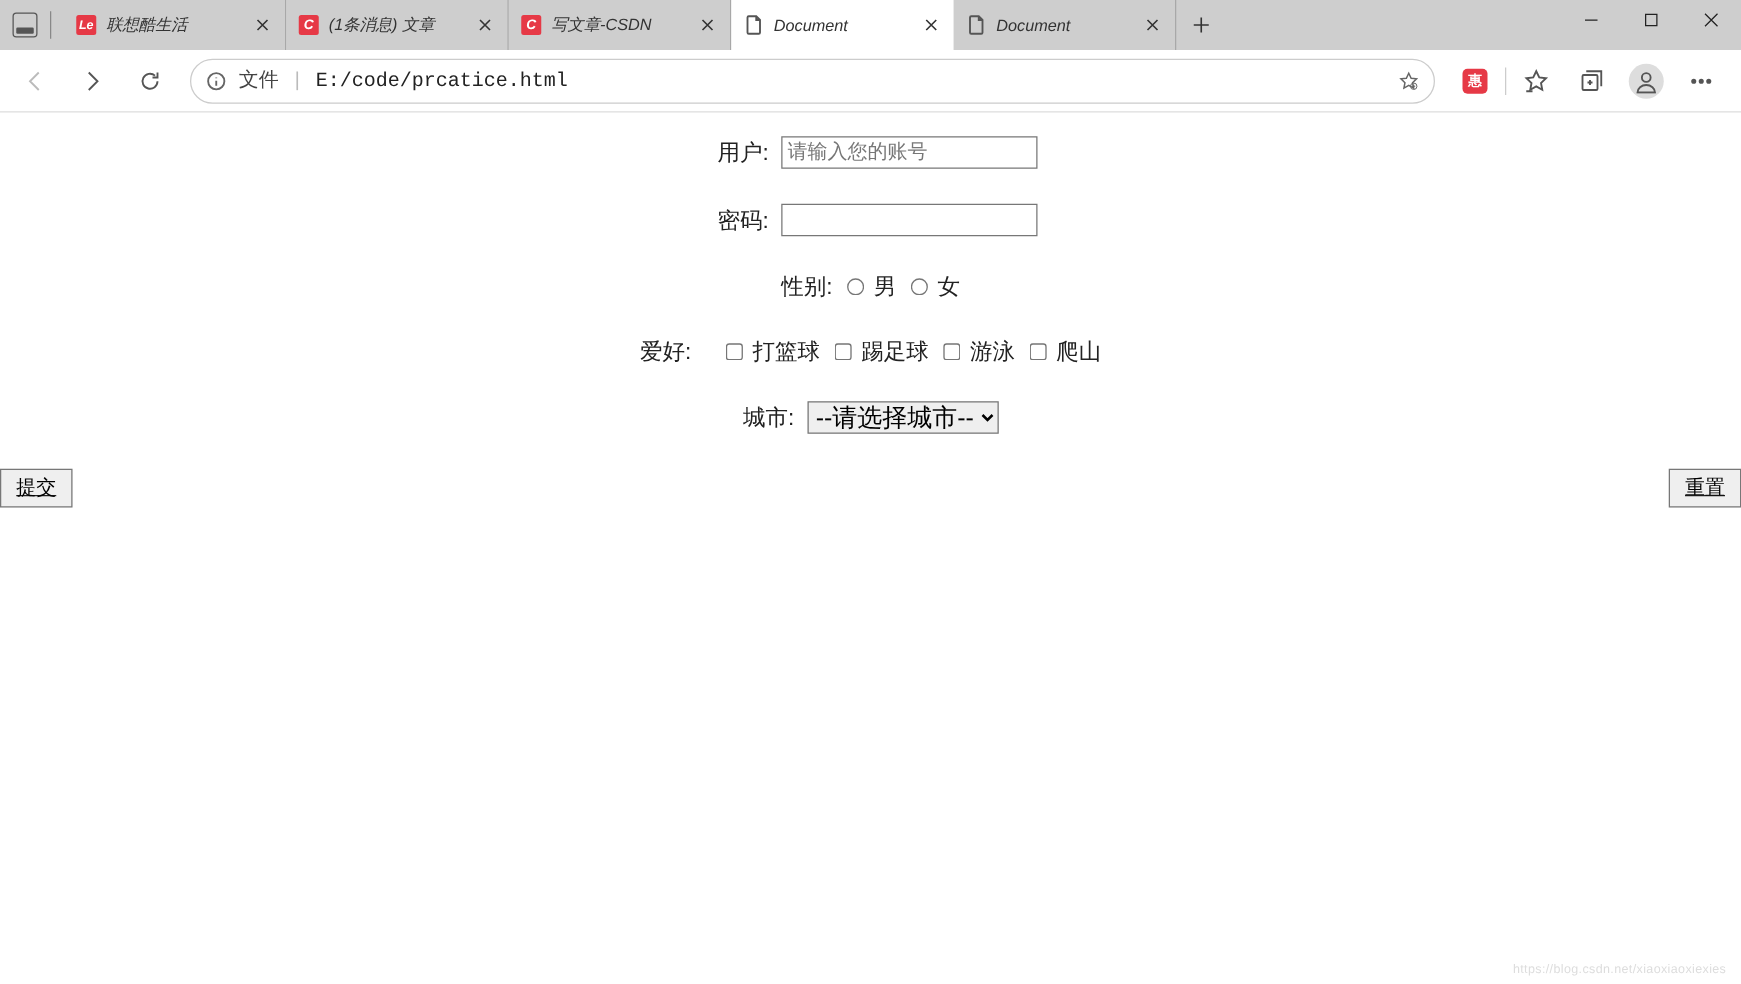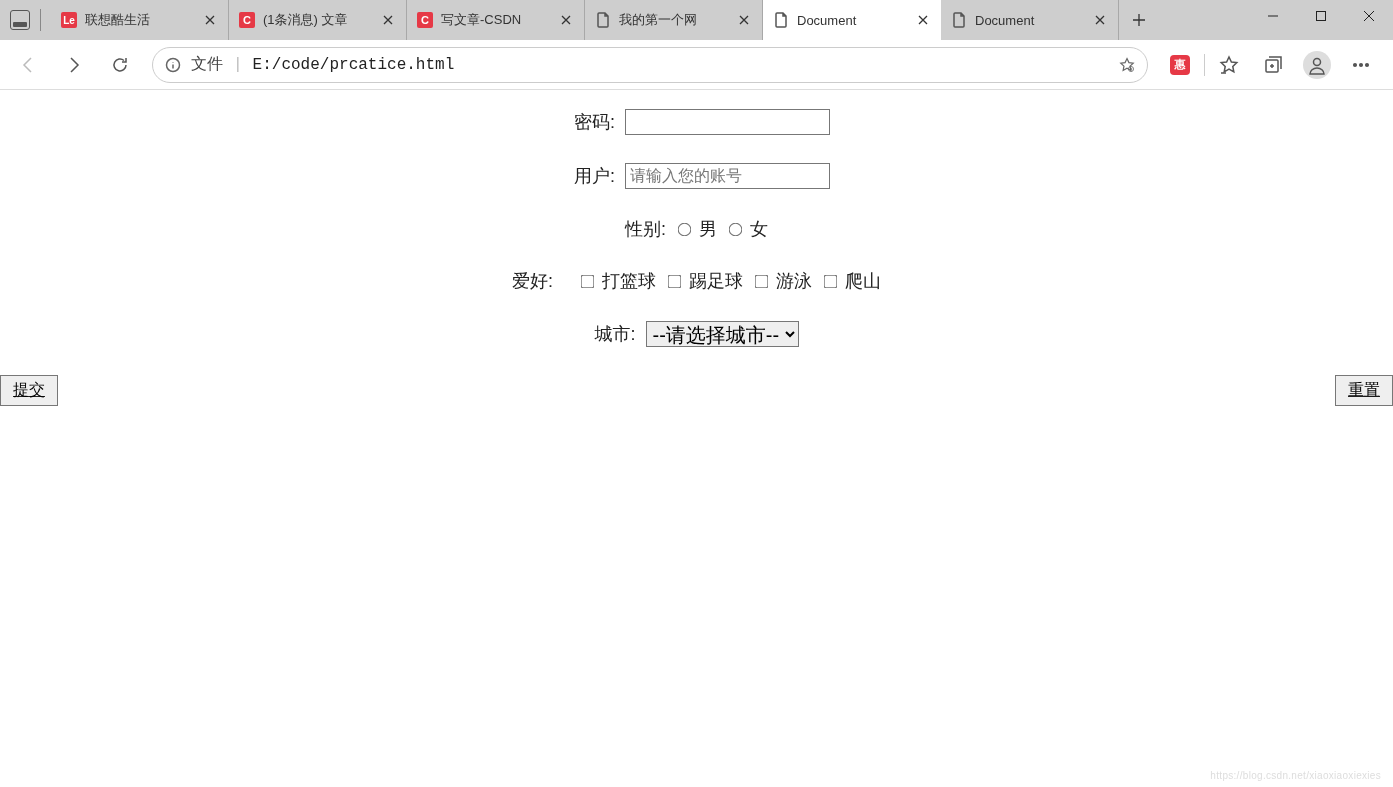--- a/index.html
+++ b/index.html
@@ -4,21 +4,21 @@
   <style>
     * { box-sizing: border-box; margin: 0; padding: 0; }
     body { font-family: "Microsoft YaHei", Arial, sans-serif; background: #fff; overflow: hidden; }
     .browser-chrome { width: 1393px; height: 787px; display: flex; flex-direction: column; background: #fff; }
     .titlebar { height: 40px; background: #cecece; display: flex; align-items: stretch; }
     .tab-actions-left { display: flex; align-items: center; padding: 0 10px; gap: 10px; }
     .tab-actions-left .square { width: 20px; height: 20px; border: 1.5px solid #555; border-radius: 3px; position: relative; }
     .tab-actions-left .square::after { content: ""; position: absolute; bottom: 2px; left: 2px; right: 2px; height: 5px; background: #555; border-radius: 1px; }
     .tab-actions-left .divider { width: 1px; height: 22px; background: #888; }
     .tabs { display: flex; align-items: stretch; flex: 1; }
-    .tab { display: flex; align-items: center; padding: 0 10px; width: 178px; border-right: 1px solid #a8a8a8; font-size: 13px; color: #333; gap: 8px; background: #cecece; cursor: default; position: relative; }
+    .tab { display: flex; align-items: center; padding: 0 10px; width: 178px; border-right: 1px solid #a8a8a8; font-size: 13px; color: #333; gap: 8px; background: #cecece; cursor: default; position: relative; font-style: italic; }
     .tab.active { background: #fff; border-right: none; }
     .tab .favicon { width: 16px; height: 16px; flex-shrink: 0; display: flex; align-items: center; justify-content: center; }
     .tab .tab-title { flex: 1; white-space: nowrap; overflow: hidden; text-overflow: clip; }
     .tab .close { width: 16px; height: 16px; display: flex; align-items: center; justify-content: center; color: #333; flex-shrink: 0; }
     .tab .close svg { width: 10px; height: 10px; }
     .newtab { width: 40px; display: flex; align-items: center; justify-content: center; }
     .newtab svg { width: 14px; height: 14px; stroke: #333; }
     .window-controls { display: flex; margin-left: auto; }
     .window-controls .wc { width: 48px; height: 32px; display: flex; align-items: center; justify-content: center; }
     .window-controls svg { width: 12px; height: 12px; stroke: #222; stroke-width: 1; fill: none; }
@@ -90,33 +90,20 @@
         <div class="favicon">
             <div class="favicon-c">C</div>
           </div>
         <div class="tab-title">写文章-CSDN</div>
         <div class="close">
             <svg viewBox="0 0 10 10">
               <path d="M1 1 L9 9 M9 1 L1 9" stroke="#333" stroke-width="1.3"></path>
             </svg>
           </div>
       </div>
-      <div class="tab">
-        <div class="favicon favicon-doc">
-            <svg viewBox="0 0 14 16">
-              <path d="M3 1 h6 l3 3 v10 a1 1 0 0 1 -1 1 h-8 a1 1 0 0 1 -1 -1 v-12 a1 1 0 0 1 1 -1 z M9 1 v3 h3"></path>
-            </svg>
-          </div>
-        <div class="tab-title">我的第一个网</div>
-        <div class="close">
-            <svg viewBox="0 0 10 10">
-              <path d="M1 1 L9 9 M9 1 L1 9" stroke="#333" stroke-width="1.3"></path>
-            </svg>
-          </div>
-      </div>
       <div class="tab active">
         <div class="favicon favicon-doc">
             <svg viewBox="0 0 14 16">
               <path d="M3 1 h6 l3 3 v10 a1 1 0 0 1 -1 1 h-8 a1 1 0 0 1 -1 -1 v-12 a1 1 0 0 1 1 -1 z M9 1 v3 h3"></path>
             </svg>
           </div>
         <div class="tab-title">Document</div>
         <div class="close">
             <svg viewBox="0 0 10 10">
               <path d="M1 1 L9 9 M9 1 L1 9" stroke="#333" stroke-width="1.3"></path>
@@ -223,26 +210,26 @@
             <circle cx="10" cy="10" r="1.3" fill="#555"></circle>
             <circle cx="16" cy="10" r="1.3" fill="#555"></circle>
           </svg>
         </div>
     </div>
   </div>
 
   <div class="viewport">
     <div class="form-wrap">
       <div class="form-row">
+        <label class="fl">用户:</label>
+        <input type="text" placeholder="请输入您的账号" style="">
+      </div>
+      <div class="form-row">
         <label class="fl">密码:</label>
         <input type="password" style="">
-      </div>
-      <div class="form-row">
-        <label class="fl">用户:</label>
-        <input type="text" placeholder="请输入您的账号" style="">
       </div>
       <div class="form-row">
         <div class="inline-group">
           <span>性别:</span>
           <input type="radio" name="g" style="">
           <span>男</span>
           <input type="radio" name="g" style="">
           <span>女</span>
         </div>
       </div>

